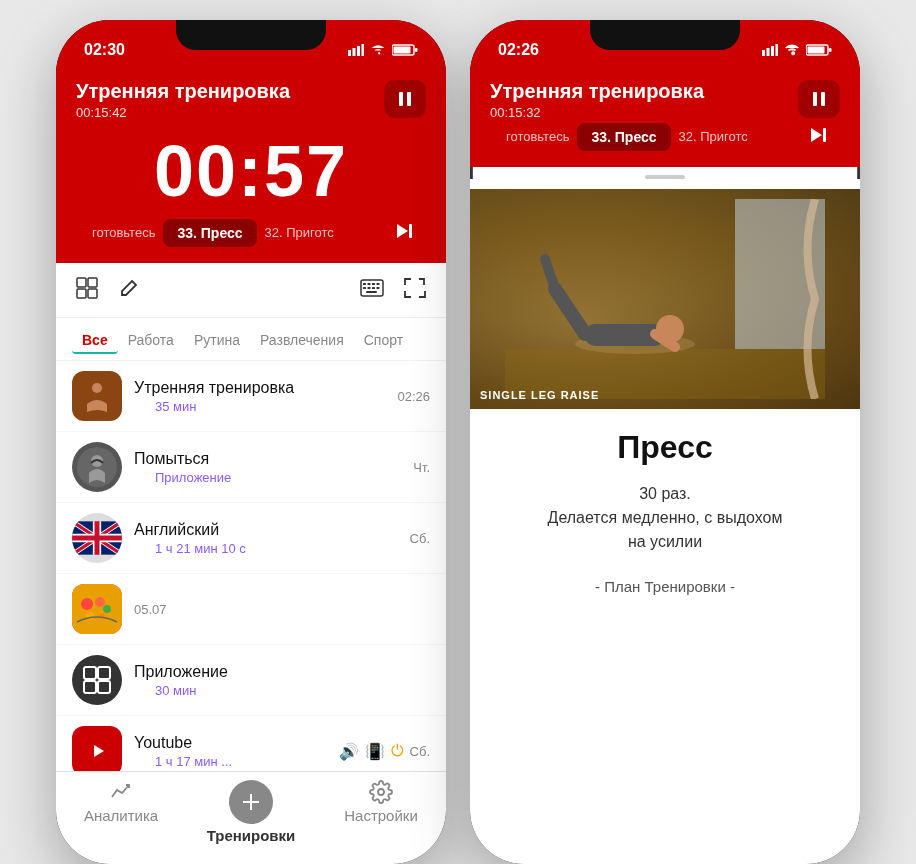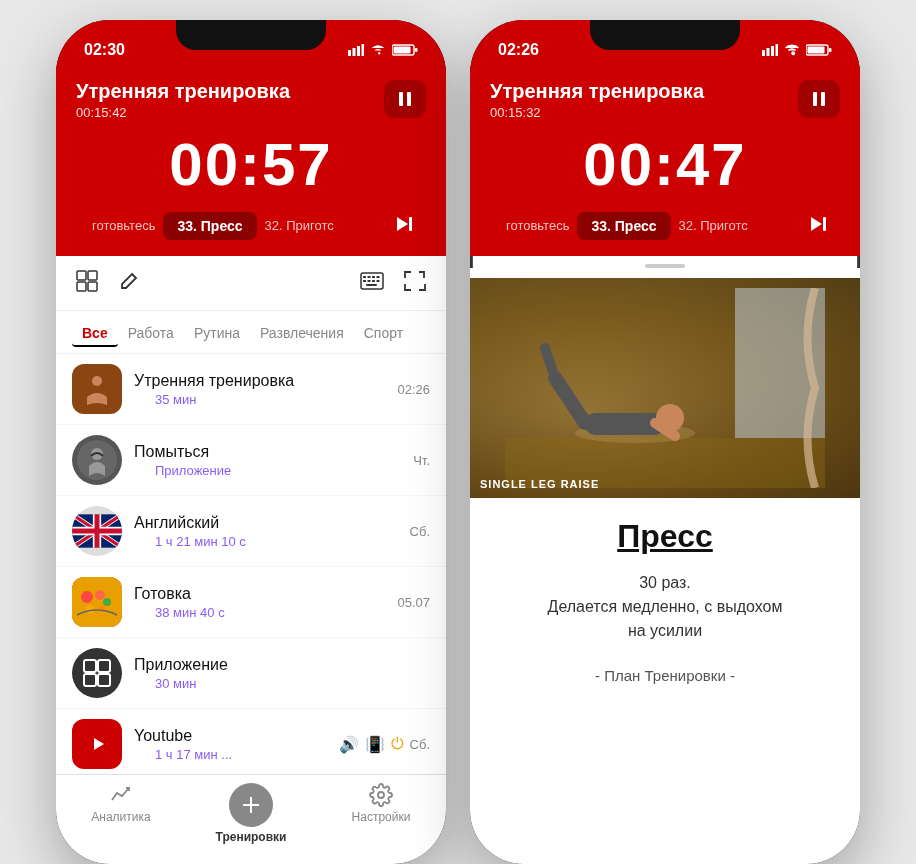--- a/index.html
+++ b/index.html
@@ -89,25 +89,25 @@
       width: 42px;
       height: 38px;
       display: flex;
       align-items: center;
       justify-content: center;
       cursor: pointer;
     }
     .pause-btn svg { fill: #fff; }
 
     .big-timer {
-      font-size: 60px;
+      font-size: 72px;
       font-weight: 700;
       color: #fff;
       text-align: center;
-      margin: 10px 0 10px;
+      margin: 10px 0 4px;
       letter-spacing: 2px;
     }
 
     
     .exercise-tabs {
       display: flex;
       align-items: center;
       gap: 0;
       padding: 0 8px;
       overflow: hidden;
@@ -175,21 +175,21 @@
     .filter-tab {
       font-size: 14px;
       color: #888;
       padding: 4px 10px;
       cursor: pointer;
       border-radius: 4px;
     }
     .filter-tab.active {
       color: #cc0000;
       font-weight: 600;
-      border-bottom: 2px solid #000000;
+      border-bottom: 2px solid #14b8a6;
     }
 
     
     .list-item {
       display: flex;
       align-items: center;
       padding: 10px 16px;
       border-bottom: 1px solid #f5f5f5;
       cursor: pointer;
     }
@@ -219,21 +219,21 @@
     }
     .tab-item {
       flex: 1;
       display: flex;
       flex-direction: column;
       align-items: center;
       gap: 3px;
       cursor: pointer;
     }
     .tab-label {
-      font-size: 12px;
+      font-size: 15px;
       color: #888;
     }
     .tab-item.active .tab-label { color: #333; }
     .tab-add-btn {
       width: 44px;
       height: 44px;
       background: #888;
       border-radius: 50%;
       display: flex;
       align-items: center;
@@ -305,21 +305,20 @@
     }
     .exercise-detail {
       padding: 20px 24px;
       text-align: center;
     }
     .exercise-name {
       font-size: 32px;
       font-weight: 700;
       color: #111;
       margin-bottom: 16px;
-      text-decoration: underline;
     }
     .exercise-desc {
       font-size: 16px;
       color: #333;
       line-height: 1.5;
       margin-bottom: 24px;
     }
     .exercise-plan {
       font-size: 15px;
       color: #555;
@@ -489,24 +488,20 @@
           <svg width="50" height="50" viewBox="0 0 50 50">
             <rect width="50" height="50" fill="#e8a000"></rect>
             <circle cx="15" cy="20" r="6" fill="#ff4444"></circle>
             <circle cx="28" cy="18" r="5" fill="#ff6644"></circle>
             <circle cx="35" cy="25" r="4" fill="#44aa44"></circle>
             <circle cx="18" cy="32" r="4" fill="#ffaa00"></circle>
             <circle cx="30" cy="32" r="3" fill="#ff8800"></circle>
             <path d="M5 38 Q25 28 45 38" stroke="#666" stroke-width="1.5" fill="none"></path>
           </svg>
         </div>
-        <div class="list-text">
-          <div class="list-title">Готовка</div>
-          <div class="list-sub">38 мин 40 с</div>
-        </div>
         <div class="list-meta">05.07</div>
       </div>
 
       <div class="list-item">
         <div class="avatar-app list-icon">
           <svg width="30" height="30" viewBox="0 0 30 30" fill="none" stroke="#fff" stroke-width="2">
             <rect x="2" y="2" width="12" height="12" rx="2"></rect>
             <rect x="16" y="2" width="12" height="12" rx="2"></rect>
             <rect x="2" y="16" width="12" height="12" rx="2"></rect>
             <rect x="16" y="16" width="12" height="12" rx="2"></rect>
@@ -596,21 +591,20 @@
         <div class="workout-name">Утренняя тренировка</div>
         <div class="workout-time-sub">00:15:32</div>
       </div>
       <button class="pause-btn">
         <svg width="18" height="18" viewBox="0 0 18 18">
           <rect x="3" y="2" width="4" height="14" rx="1" fill="#fff"></rect>
           <rect x="11" y="2" width="4" height="14" rx="1" fill="#fff"></rect>
         </svg>
       </button>
     </div>
-    <div class="big-timer">00:47</div>
     <div class="exercise-tabs">
       <span class="ex-tab-label">готовьтесь</span>
       <span class="ex-tab-active">33. Пресс</span>
       <span class="ex-tab-next">32. Приготс</span>
       <button class="skip-btn">
         <svg width="22" height="22" viewBox="0 0 22 22">
           <polygon points="5,4 16,11 5,18" fill="#fff"></polygon>
           <rect x="17" y="4" width="3" height="14" rx="1" fill="#fff"></rect>
         </svg>
       </button>

